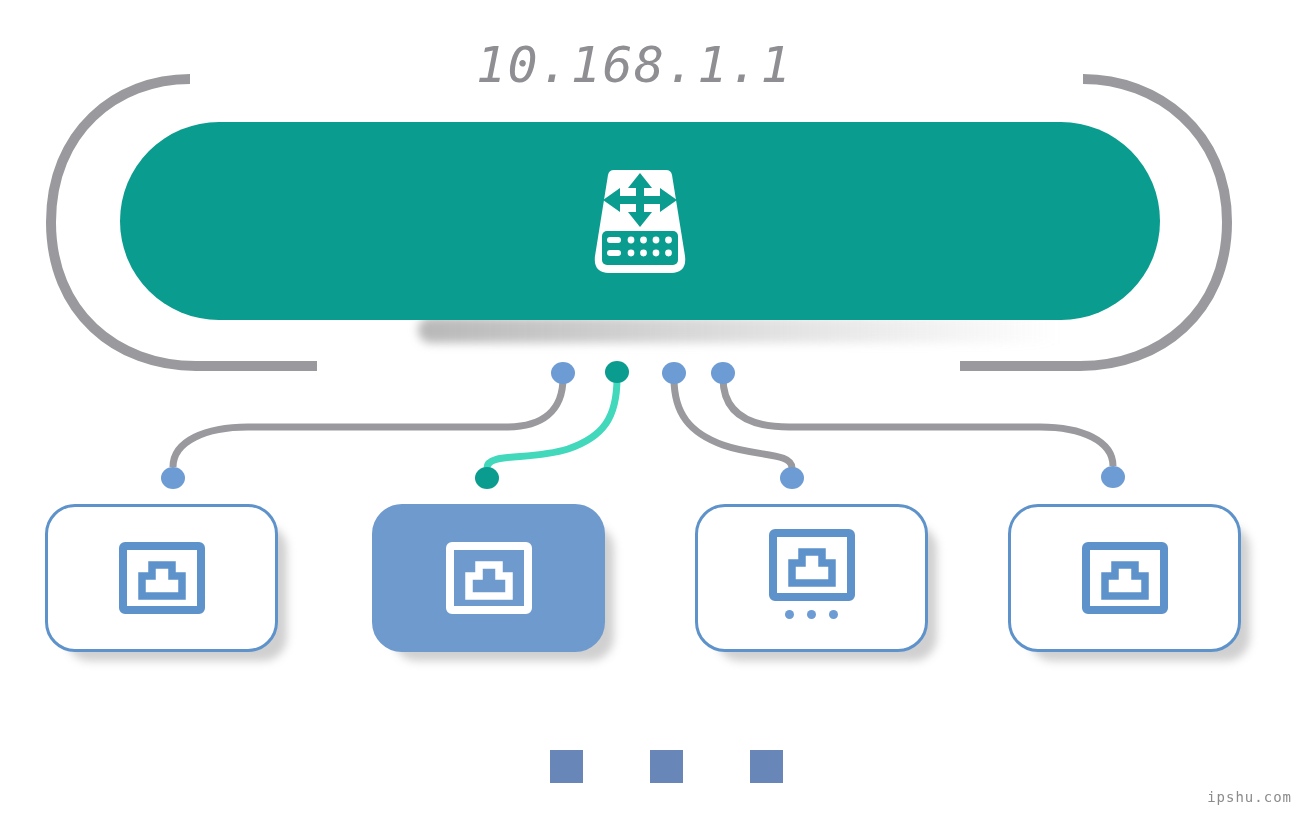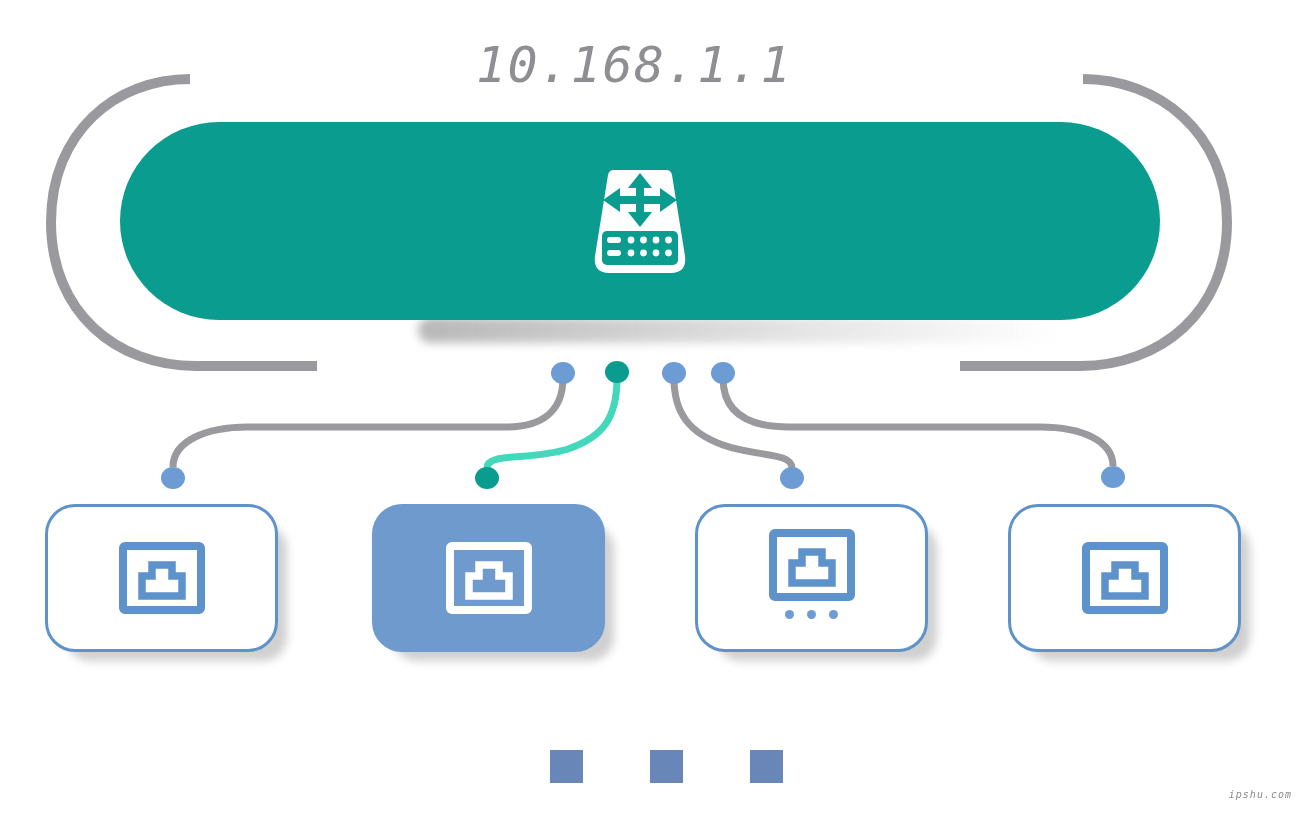--- a/index.html
+++ b/index.html
@@ -31,22 +31,22 @@
   .port-card.active .eth-stroke{stroke:#ffffff;}
   .ellipsis{display:none;margin-top:8px;height:10px;align-items:center;gap:13px;}
   .port-card.has-ellipsis .ellipsis{display:flex;}
   .port-card.has-ellipsis .eth-icon{margin-top:-8px;}
   .ellipsis i{width:9px;height:9px;border-radius:50%;background:var(--blue);display:block;}
   .bottom-ip{position:absolute;top:688px;left:666px;transform:translateX(-50%);
         font-size:50px;font-style:oblique;letter-spacing:1.5px;line-height:54px;
         color:var(--ip-bottom);white-space:nowrap;}
   .squares{position:absolute;left:0;top:750px;width:100%;height:33px;}
   .squares i{position:absolute;width:33px;height:33px;background:var(--square);display:block;}
-  .watermark{position:absolute;right:8px;top:789px;font-size:10px;letter-spacing:1px;
-        color:var(--wm);font-style:italic;}
+  .watermark{position:absolute;right:8px;top:789px;font-size:14px;letter-spacing:1px;
+        color:var(--wm);}
 </style>
 </head>
 <body>
 
 <div class="canvas">
 
   <div class="top-ip">10.168.1.1</div>
 
   <svg class="overlay" width="1300" height="820" viewBox="0 0 1300 820">
 

